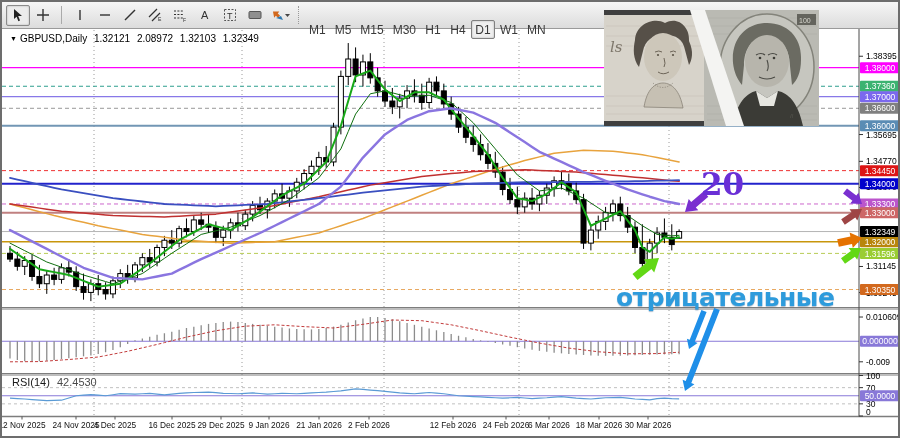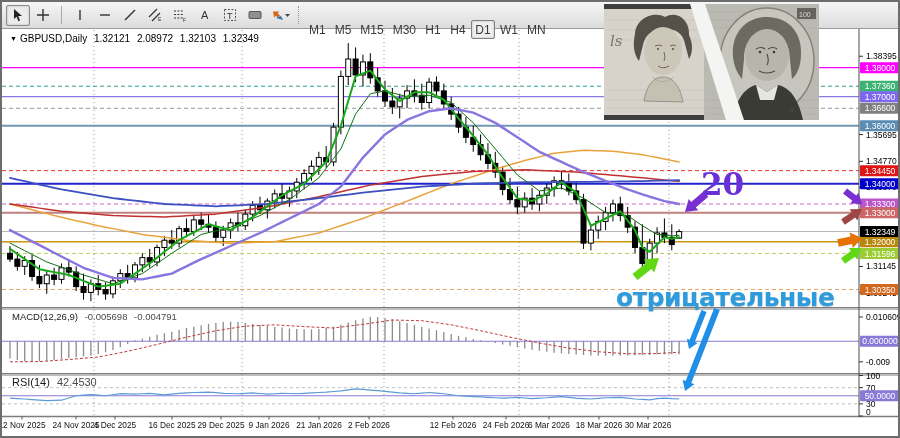--- a/index.html
+++ b/index.html
@@ -32,21 +32,21 @@
   #symbol-line span{margin-right:4px;}
   #macd-line{left:10px;top:309px;font-size:9.5px;color:#1a1a1a;}
   #macd-line span{margin-right:4px;}
   #rsi-line{left:10px;top:374px;font-size:11px;color:#1a1a1a;}
   #rsi-line span{margin-right:4px;}
   #anno-20{left:699px;top:164px;font-family:"DejaVu Serif",serif;font-weight:700;font-size:31px;z-index:6;}
   #anno-neg{left:614px;top:281px;font-family:"DejaVu Sans",sans-serif;font-weight:700;font-size:25px;
     letter-spacing:-0.5px;z-index:6;text-shadow:0 1px 1px rgba(20,70,120,.35);}
   
   #chart-svg{position:absolute;left:0;top:0;z-index:1;}
-  #photo{position:absolute;left:602px;top:2px;width:240px;height:116px;z-index:5;}
+  #photo{position:absolute;left:602px;top:8px;width:240px;height:116px;z-index:5;}
 </style>
 </head>
 <body>
 
 <div class="window">
 
   <div class="toolbar">
     <div class="tbtn pressed">
       <span>
           <svg width="14" height="14" viewBox="0 0 14 14">
@@ -572,25 +572,20 @@
       <polygon points="712.2,305.9 683.7,379.0 680.6,377.8 683.0,389.0 692.4,382.3 689.3,381.1 717.8,308.1" fill="#1f8fe8"></polygon>
     </svg>
 
   <div class="hud" id="symbol-line">
     <span class="tri">▼</span><span>GBPUSD,Daily</span>
     <span>1.32121</span>
     <span>2.08972</span>
     <span>1.32103</span>
     <span>1.32349</span>
   </div>
-  <div class="hud" id="macd-line">
-    <span>MACD(12,26,9)</span>
-    <span style="color:#4a4a4a">-0.005698</span>
-    <span style="color:#4a4a4a">-0.004791</span>
-  </div>
   <div class="hud" id="rsi-line">
     <span>RSI(14)</span>
     <span style="color:#4a4a4a">42.4530</span>
   </div>
 
   <div class="hud" id="anno-20" style="color: rgb(106, 47, 214); text-align: center;">20</div>
   <div class="hud" id="anno-neg" style="color: rgb(45, 155, 220);">отрицательные</div>
 
   <div id="photo">
     <svg width="215" height="116" viewBox="0 0 215 116">

